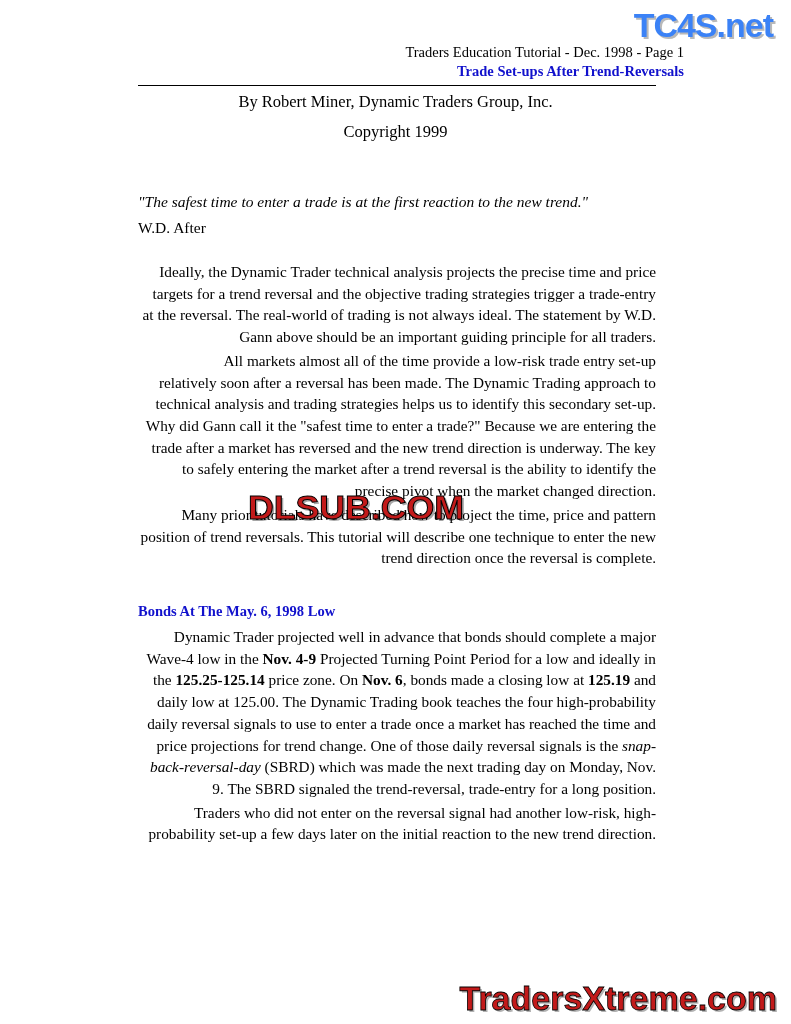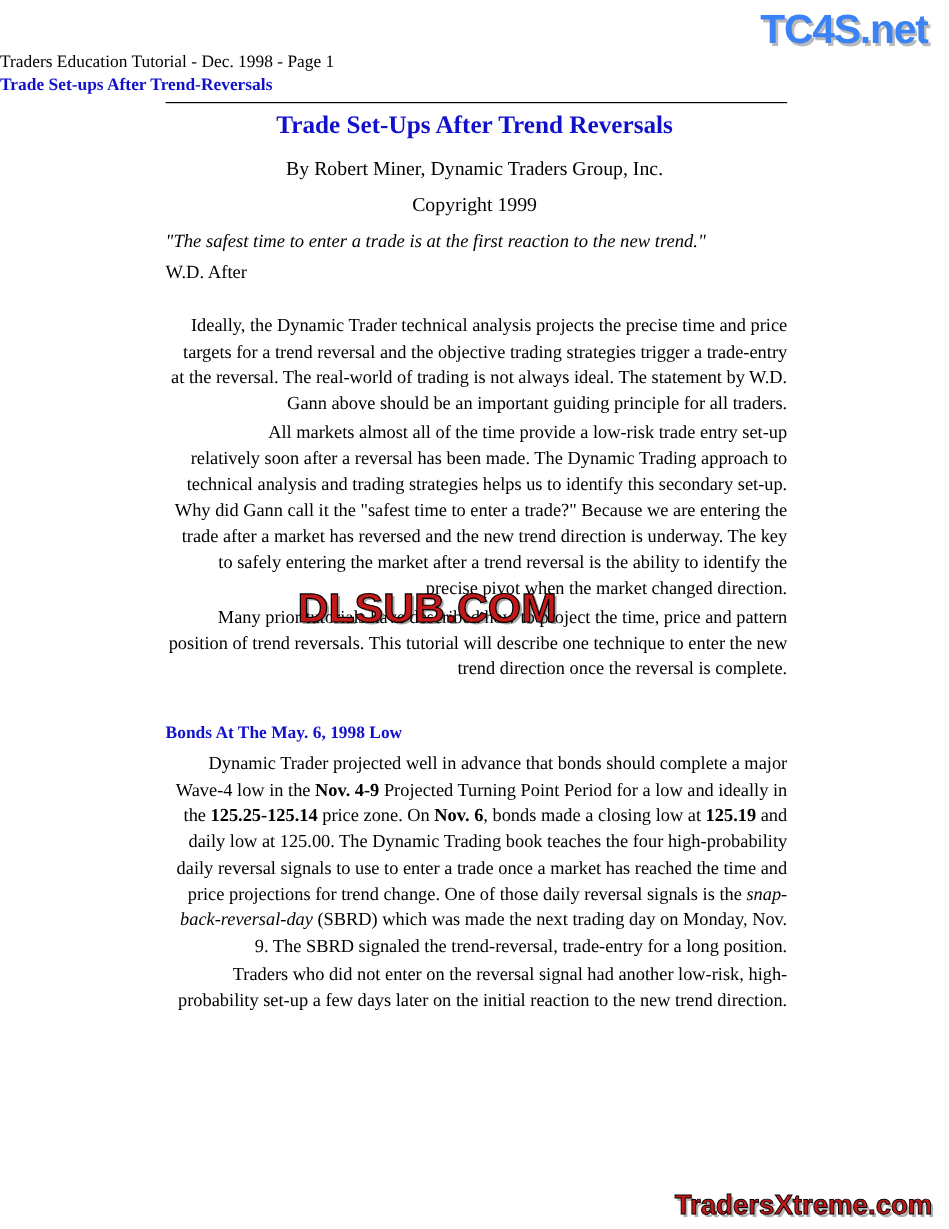--- a/index.html
+++ b/index.html
@@ -35,21 +35,21 @@
     color: #3b82f6;
     text-shadow: 2px 2px 0 #b9b9b9;
   }
 
   
   .header {
     position: absolute;
     top: 44px;
     left: 0;
     width: 684px;
-    text-align: left;
+    text-align: right;
   }
   .header .line1 {
     font-size: 14.5px;
     color: #000000;
   }
   .header .line2 {
     font-size: 14.5px;
     font-weight: bold;
     color: #1111cc;
     margin-top: 2px;
@@ -155,42 +155,41 @@
     text-align: center;
     font-size: 13.5px;
   }
 
   .wm-bottom {
     position: absolute;
     bottom: 6px;
     right: 14px;
     font-family: "Liberation Sans", sans-serif;
     font-weight: bold;
-    font-size: 23px;
+    font-size: 34px;
     color: #c21a1a;
     -webkit-text-stroke: 0.8px #000;
     text-shadow: 2px 2px 0 rgba(0,0,0,0.3);
   }
 </style>
 </head>
 <body>
 
 <div class="page">
 
   <div class="wm-top">TC4S.net</div>
 
   <div class="header">
     <div class="line1">Traders Education Tutorial - Dec. 1998 - Page 1</div>
     <div class="line2">Trade Set-ups After Trend-Reversals</div>
   </div>
 
   <div class="rule"></div>
 
   <div class="title-block">
-    <div class="doc-title">Trade Set-Ups After Trend Reversals</div>
     <div class="byline">By Robert Miner, Dynamic Traders Group, Inc.</div>
     <div class="copyline">Copyright 1999</div>
   </div>
 
   <div class="content">
 
     <div class="quote">"The safest time to enter a trade is at the first reaction to the new trend."</div>
     <div class="quote-attr">W.D. After</div>
 
     <p class="body gap-top">Ideally, the Dynamic Trader technical analysis projects the precise time and price targets for a trend reversal and the objective trading strategies trigger a trade-entry at the reversal. The real-world of trading is not always ideal. The statement by W.D. Gann above should be an important guiding principle for all traders.</p>

